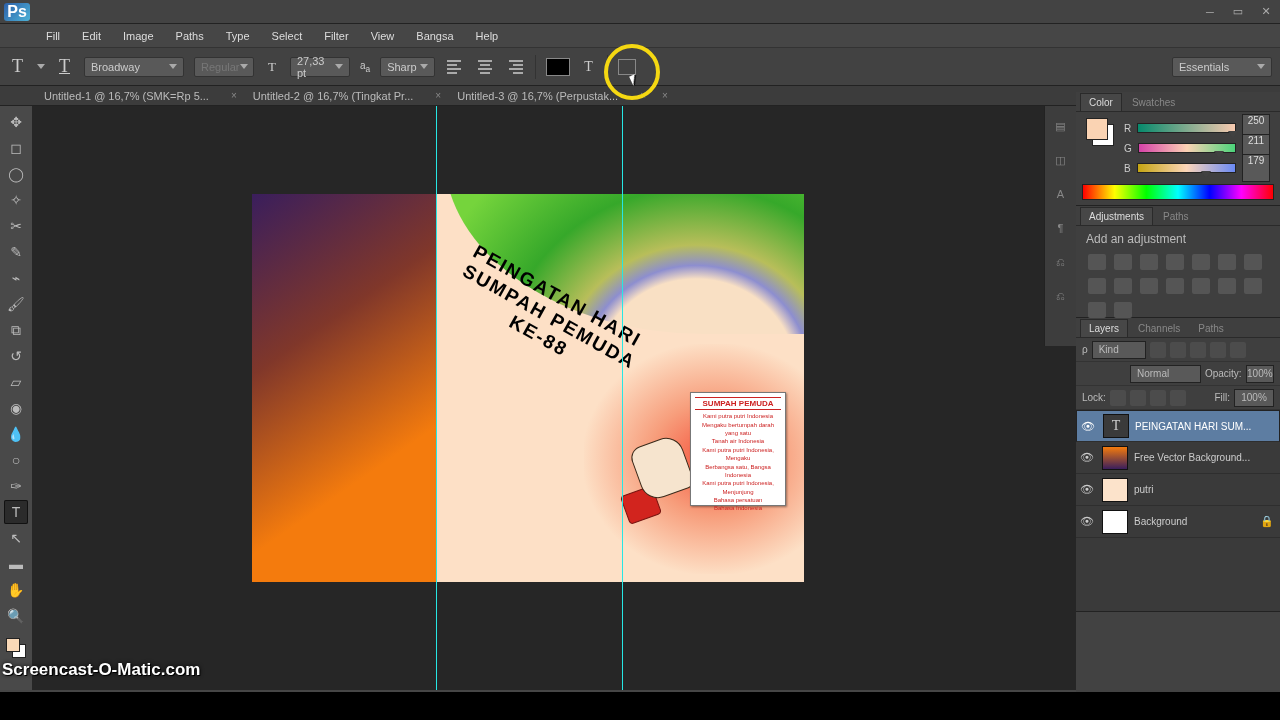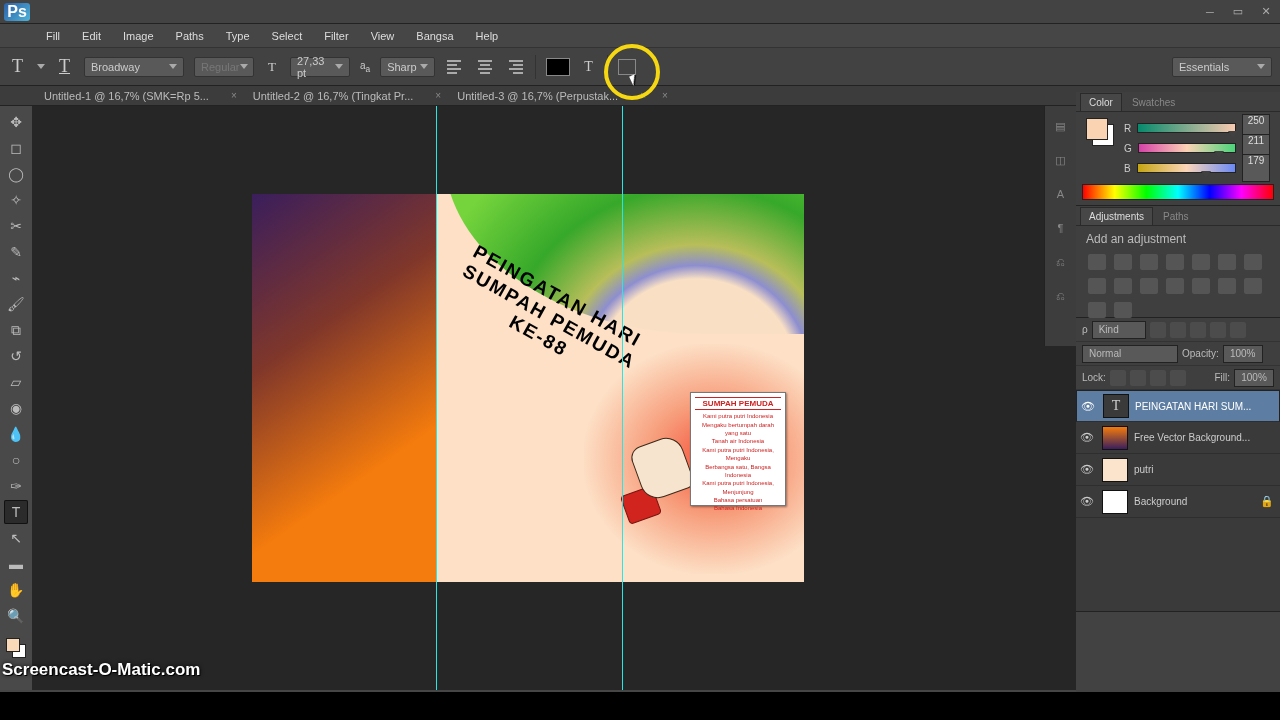--- a/index.html
+++ b/index.html
@@ -78,21 +78,21 @@
 
 .adjpanel { height: 112px; }
 .adjpanel .txt { padding: 6px 10px; font-size: 12px; color: #bbb; }
 .adjpanel .icons { display: flex; flex-wrap: wrap; gap: 8px; padding: 2px 12px; }
 .adjpanel .icons .aic { width: 18px; height: 16px; background: #555; border-radius: 2px; }
 
 .layerspanel { height: 294px; display: flex; flex-direction: column; }
 .layerspanel .filterrow, .layerspanel .blendrow, .layerspanel .lockrow { display: flex; align-items: center; height: 24px; padding: 0 6px; gap: 4px; font-size: 10px; color: #bbb; border-bottom: 1px solid #333; }
 .layerspanel .sel { background: #595959; border: 1px solid #222; height: 18px; padding: 0 6px; display: flex; align-items: center; gap: 6px; }
 .layerspanel .sel.w50 { width: 54px; justify-content: space-between; }
-.layerspanel .sel.w90 { width: 96px; justify-content: space-between; }
+.layerspanel .sel.w90 { width: 96px; justify-content: space-between; margin-left: 48px; }
 .layerspanel .num { width: 40px; height: 18px; background: #595959; border: 1px solid #222; text-align: center; line-height: 16px; }
 .layerspanel .minib { width: 16px; height: 16px; background: #4c4c4c; border-radius: 2px; }
 .layerspanel .list { flex: 1; background: #3a3a3a; }
 .layerspanel .lyr { display: flex; align-items: center; height: 32px; border-bottom: 1px solid #2e2e2e; padding: 0 2px; gap: 6px; }
 .layerspanel .lyr.sel { background: #5d7da2; color: #fff; }
 .layerspanel .eye { width: 18px; text-align: center; }
 .layerspanel .thumb { width: 26px; height: 24px; background: #fff; border: 1px solid #111; }
 .layerspanel .thumb.tx { background: #3a3a3a; display: flex; align-items: center; justify-content: center; font-family: serif; font-size: 14px; color: #ccc; }
 .layerspanel .nm { font-size: 10px; flex: 1; overflow: hidden; white-space: nowrap; text-overflow: ellipsis; }
 
@@ -322,20 +322,25 @@
         <div class="aic"></div>
       <div class="aic"></div>
         <div class="aic"></div>
         <div class="aic"></div>
         <div class="aic"></div>
         <div class="aic"></div>
     </div>
   </div>
 
   <div class="panel layerspanel">
+    <div class="tabs">
+        <span class="act">Layers</span>
+        <span>Channels</span>
+        <span>Paths</span>
+      </div>
     <div class="filterrow">
         <span style="font-size:10px">ρ</span>
         <div class="sel w50">
           <span>Kind</span>
           <span class="tri"></span>
         </div>
         <div class="minib"></div>
         <div class="minib"></div>
         <div class="minib"></div>
         <div class="minib"></div>

